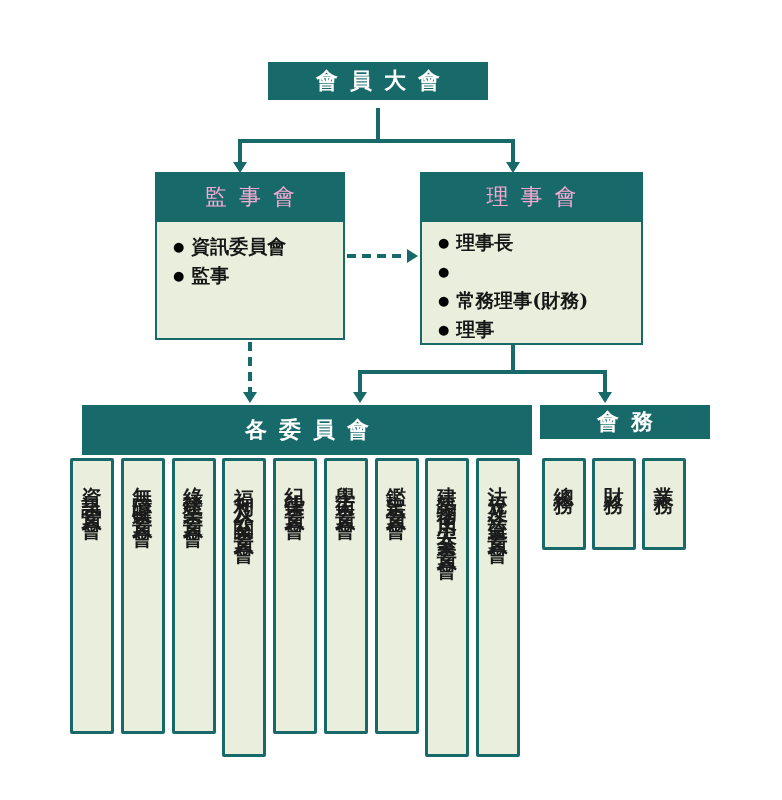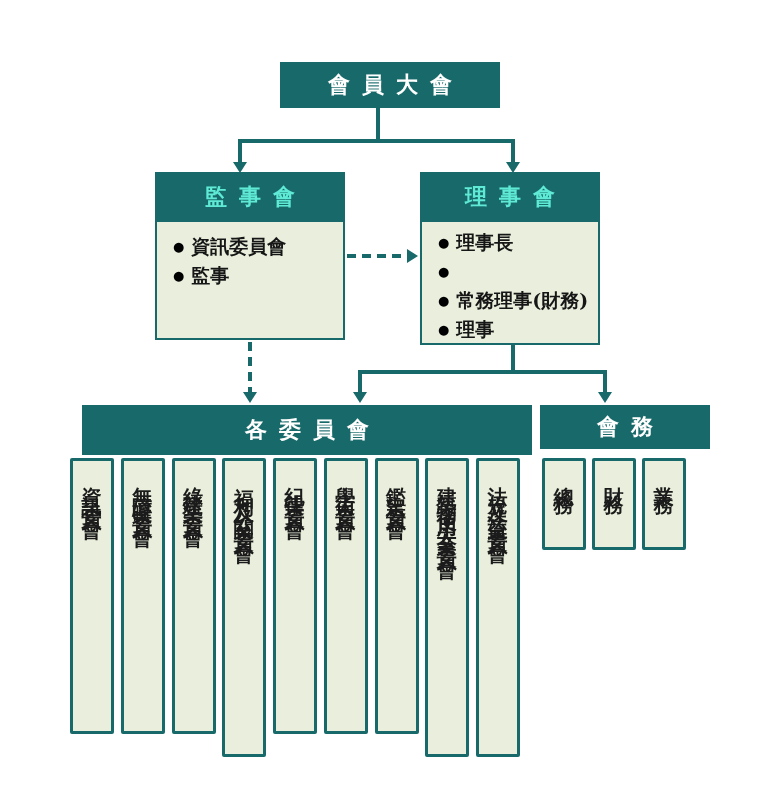--- a/index.html
+++ b/index.html
@@ -12,21 +12,21 @@
   
   .hdr{
     position:absolute;background:#17696a;color:#ffffff;font-weight:bold;font-size:22px;
     display:flex;align-items:center;justify-content:center;
     letter-spacing:12px;text-indent:12px;box-sizing:border-box;
   }
 
   
   .panel{position:absolute;box-sizing:border-box;}
   .panel-header{
-    background:#17696a;color:#5eead4;font-weight:bold;font-size:22px;height:50px;
+    background:#17696a;color:#f9a8d4;font-weight:normal;font-size:22px;height:50px;
     display:flex;align-items:center;justify-content:center;
     letter-spacing:12px;text-indent:12px;
   }
   .panel-body{
     background:#e9efdc;border:2px solid #17696a;border-top:none;box-sizing:border-box;
     padding:10px 8px 6px 16px;
   }
   .bullet-item{
     display:flex;align-items:center;gap:7px;
     font-size:19px;font-weight:bold;color:#161616;line-height:29px;white-space:nowrap;
@@ -71,37 +71,37 @@
     <g fill="#17696a" stroke="none">
       <polygon points="233,162 247,162 240,173"></polygon>
       <polygon points="506,162 520,162 513,173"></polygon>
       <polygon points="407,249 407,263 418,256"></polygon>
       <polygon points="243,392 257,392 250,403"></polygon>
       <polygon points="353,392 367,392 360,403"></polygon>
       <polygon points="598,392 612,392 605,403"></polygon>
     </g>
   </svg>
 
-  <div class="hdr" style="left:280px;top:62px;width:220px;height:46px;">會員大會</div>
+  <div class="hdr" style="left:268px;top:62px;width:220px;height:38px;">會員大會</div>
 
   <div class="panel" style="left:155px;top:172px;width:190px;">
     <div class="panel-header">監事會</div>
     <div class="panel-body" style="height:118px;">
       <div class="bullet-item">
         <span class="dot">●</span>
         <span>資訊委員會</span>
       </div>
       <div class="bullet-item">
         <span class="dot">●</span>
         <span>監事</span>
       </div>
     </div>
   </div>
 
-  <div class="panel" style="left:420px;top:172px;width:180px;">
+  <div class="panel" style="left:420px;top:172px;width:223px;">
     <div class="panel-header">理事會</div>
     <div class="panel-body" style="height:123px;padding-top:6px;">
       <div class="bullet-item">
         <span class="dot">●</span>
         <span>理事長</span>
       </div>
       <div class="bullet-item">
         <span class="dot">●</span>
       </div>
       <div class="bullet-item">
@@ -140,21 +140,21 @@
       <span class="vtext">鑑定委員會</span>
     </div>
     <div class="vcol tall">
       <span class="vtext">建築物使用安全委員會</span>
     </div>
     <div class="vcol tall">
       <span class="vtext">法規及法益委員會</span>
     </div>
   </div>
 
-  <div class="hdr" style="left:540px;top:405px;width:170px;height:44px;">會務</div>
+  <div class="hdr" style="left:540px;top:405px;width:170px;height:34px;">會務</div>
 
   <div class="cols" style="left:542px;top:458px;width:168px;gap:6px;">
     <div class="vcol short">
       <span class="vtext">總務</span>
     </div>
     <div class="vcol short">
       <span class="vtext">財務</span>
     </div>
     <div class="vcol short">
       <span class="vtext">業務</span>

